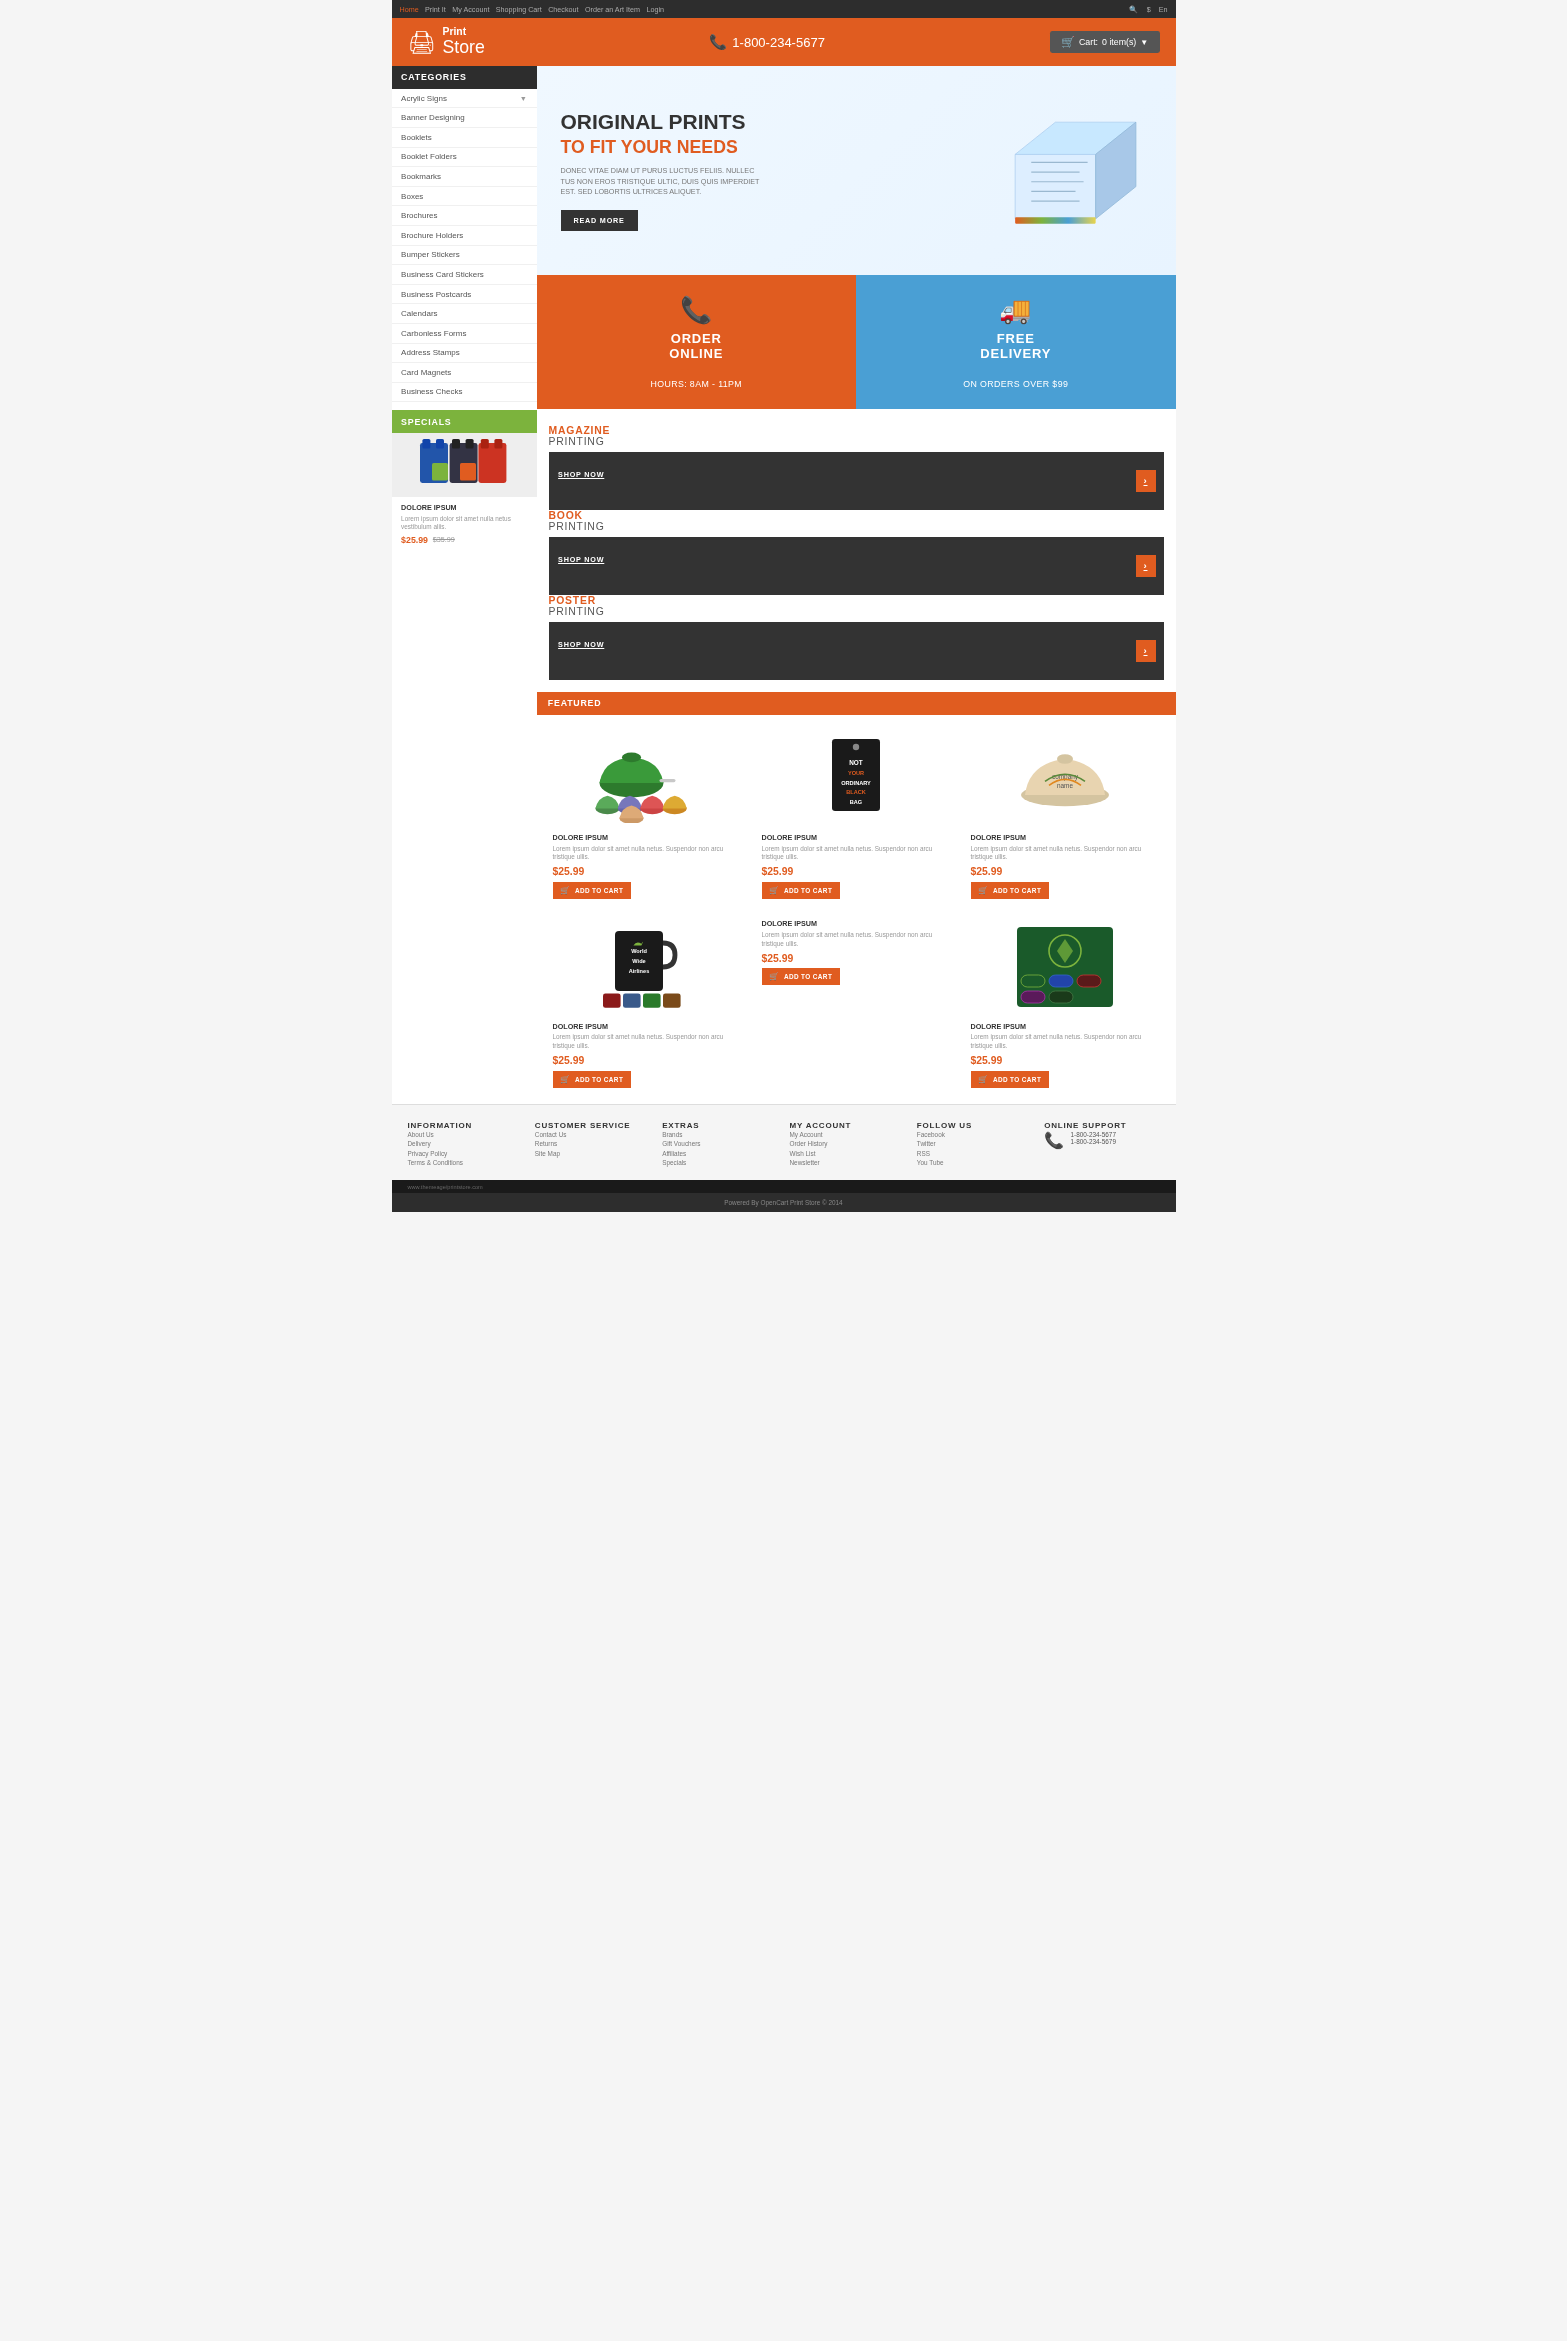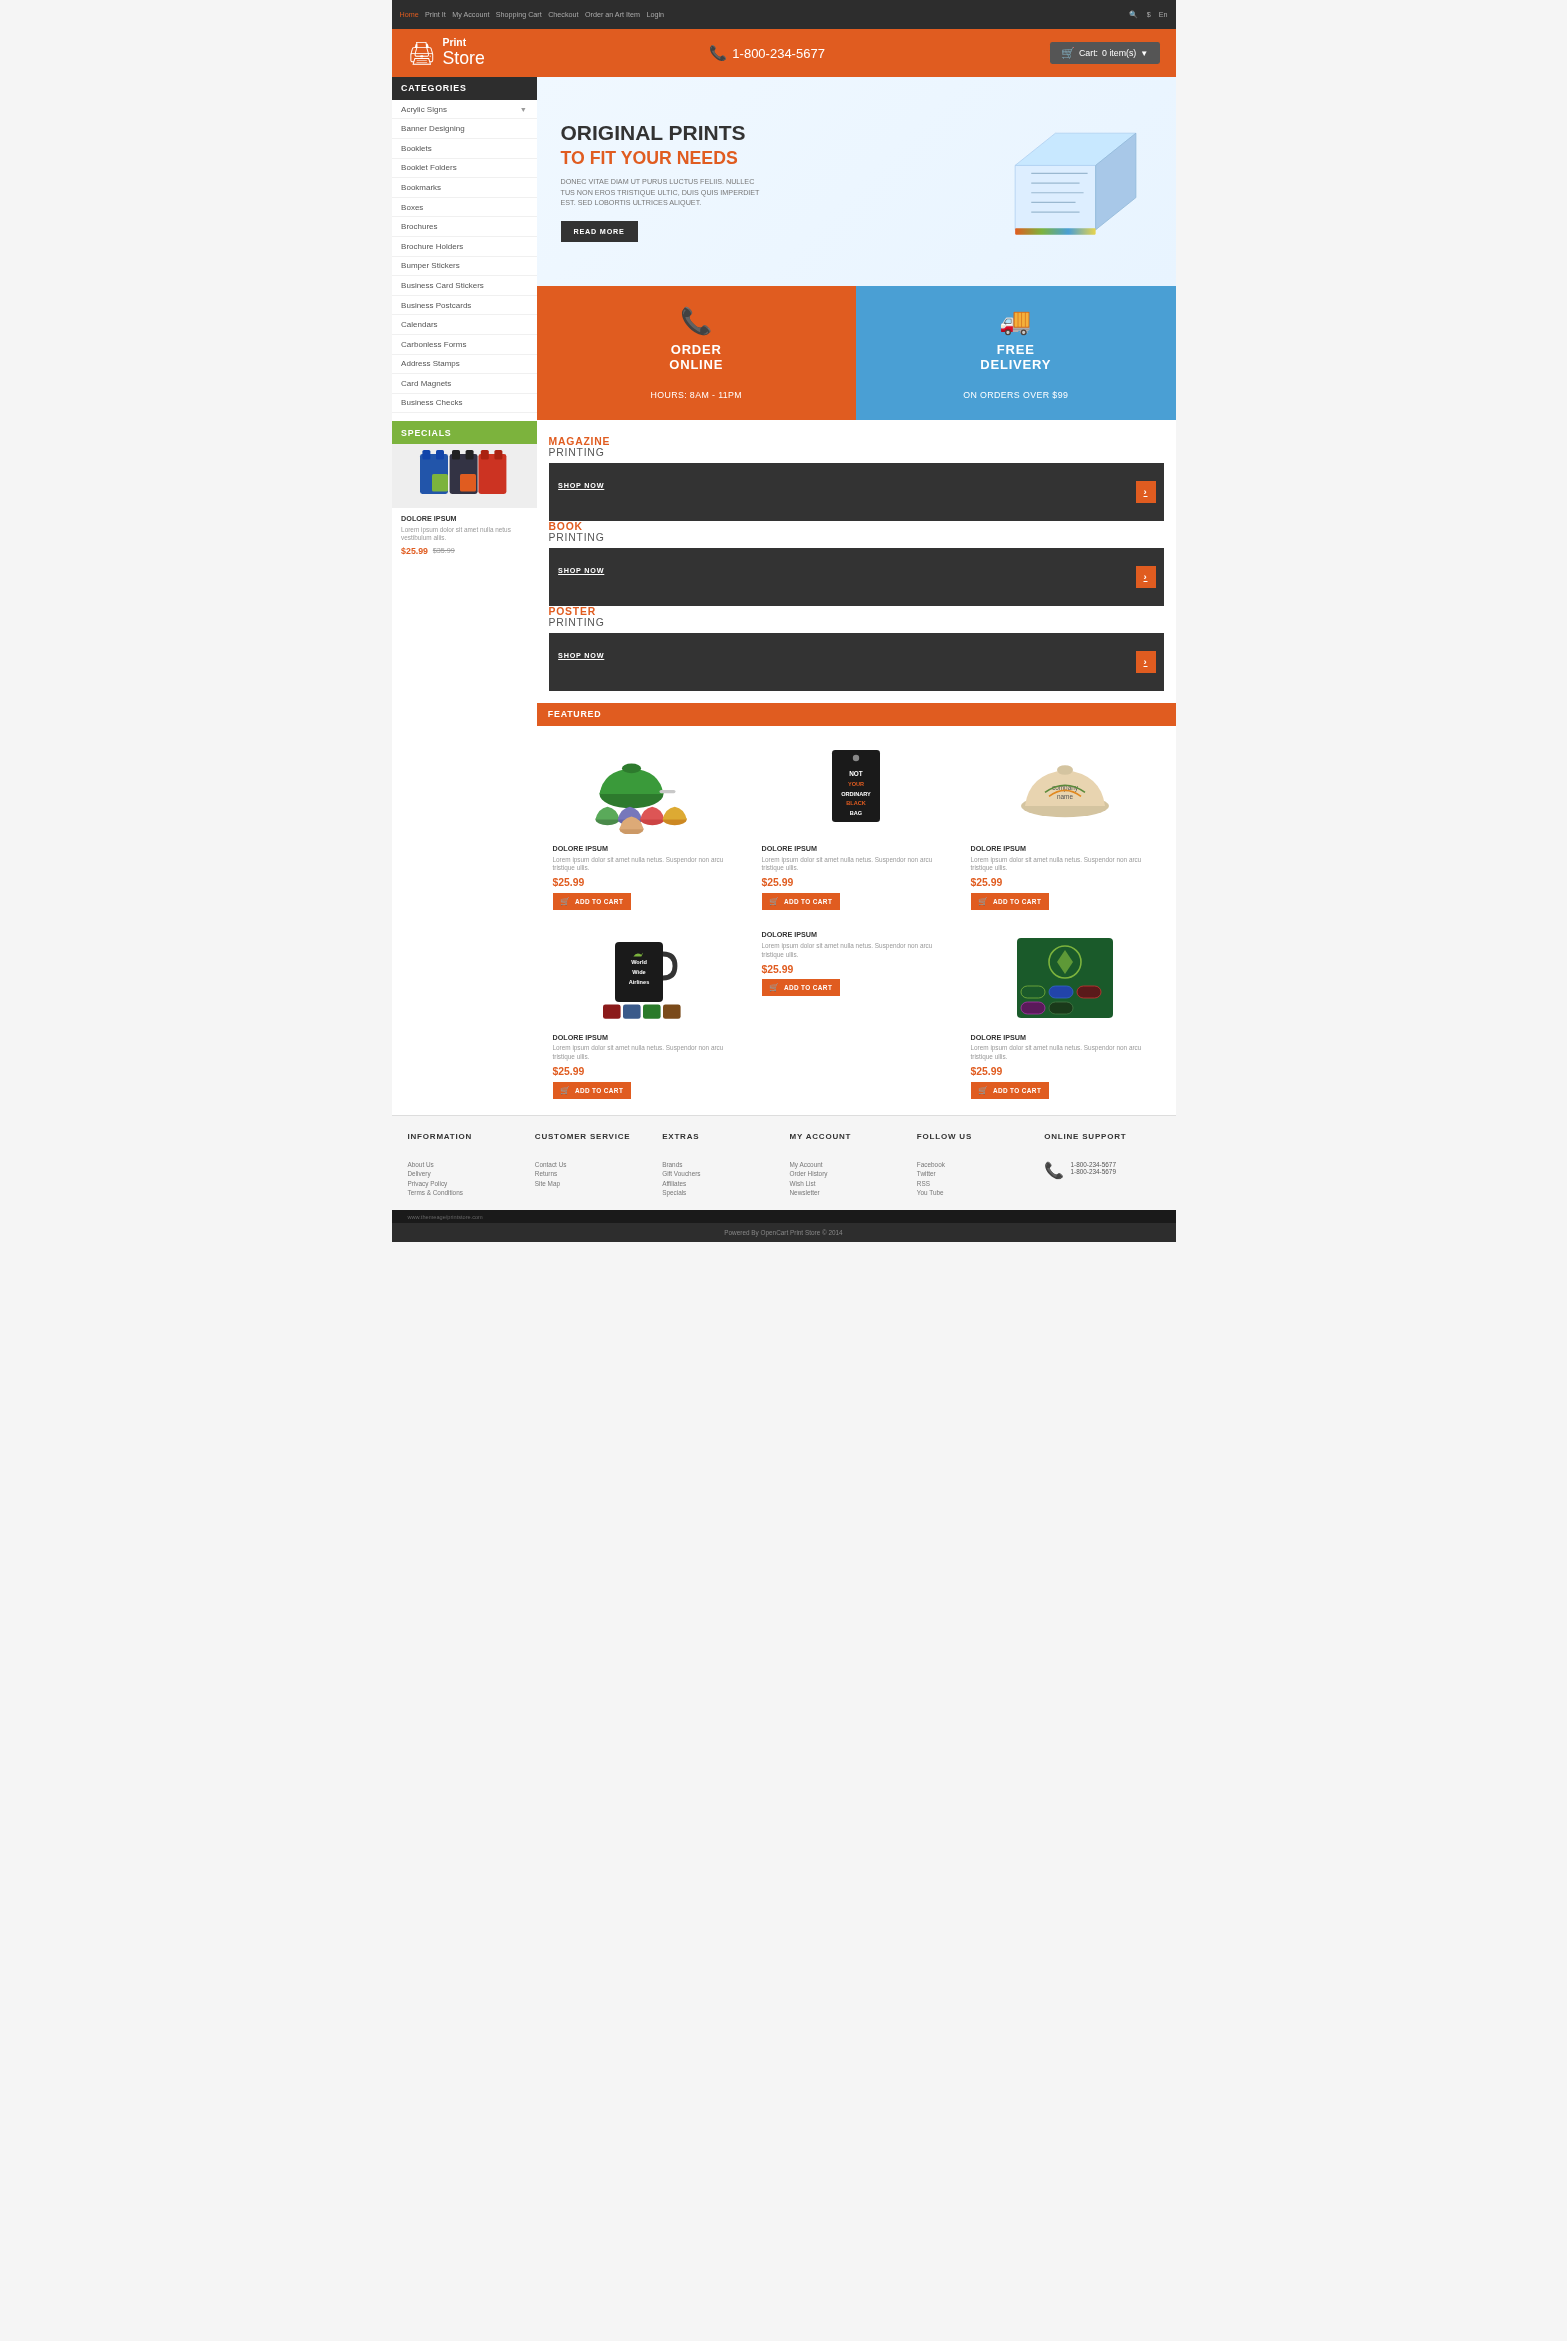--- a/index.html
+++ b/index.html
@@ -1,19 +1,19 @@
 <!DOCTYPE html>
 <html style="font-size:13px"><head>
   <meta charset="utf-8">
   <style>
     * { margin: 0; padding: 0; box-sizing: border-box; }
     body { font-family: Arial, sans-serif; background: #f5f5f5; width: 784px; margin: 0 auto; }
 
     
-    .top-nav { background: #2d2d2d; height: 29px; display: flex; align-items: center; justify-content: space-between; padding: 0 8px; }
+    .top-nav { background: #2d2d2d; height: 18px; display: flex; align-items: center; justify-content: space-between; padding: 0 8px; }
     .top-nav-links { display: flex; gap: 6.4px; }
     .top-nav-links a { color: #aaa; font-size: 7.2px; text-decoration: none; }
     .top-nav-links a.active { color: #e05c20; }
     .top-nav-right { display: flex; gap: 8px; align-items: center; }
     .top-nav-right span { color: #aaa; font-size: 7.2px; }
     .search-icon-top { color: #aaa; font-size: 8.8px; }
 
     
     .header { background: #e05c20; padding: 8px 16px; display: flex; align-items: center; justify-content: space-between; }
     .logo { display: flex; align-items: center; gap: 6.4px; }
@@ -80,21 +80,21 @@
     .product-image { width: 100%; height: 96px; display: flex; align-items: center; justify-content: center; margin-bottom: 6.4px; overflow: hidden; }
     .product-title { font-size: 7.2px; font-weight: bold; color: #333; margin-bottom: 2.4px; }
     .product-desc { font-size: 6.4px; color: #999; margin-bottom: 4px; line-height: 1.4; }
     .product-price { color: #e05c20; font-size: 10.4px; font-weight: bold; margin-bottom: 4.8px; }
     .add-to-cart-btn { background: #e05c20; color: white; padding: 4px 8px; font-size: 6.4px; font-weight: bold; border: none; cursor: pointer; display: flex; align-items: center; gap: 4px; letter-spacing: 0.4px; }
     .cart-btn-icon { font-size: 8px; }
 
     
     .footer { background: #f5f5f5; border-top: 0.8px solid #ddd; padding: 16px; }
     .footer-grid { display: grid; grid-template-columns: 1fr 1fr 1fr 1fr 1fr 1fr; gap: 12px; margin-bottom: 12px; }
-    .footer-col-title { font-size: 8px; font-weight: bold; color: #333; margin-bottom: 20px; letter-spacing: 0.8px; }
+    .footer-col-title { font-size: 8px; font-weight: bold; color: #333; margin-bottom: 1px; letter-spacing: 0.8px; }
     .footer-link { font-size: 6.4px; color: #777; display: block; margin-bottom: 2.4px; text-decoration: none; }
     .footer-support { display: flex; align-items: flex-start; gap: 6.4px; }
     .phone-icon-footer { color: #e05c20; font-size: 16px; }
     .footer-support-numbers { font-size: 6.4px; color: #555; }
     .footer-bottom { background: #2d2d2d; margin: 0 -16px -16px -16px; padding: 6.4px 16px; text-align: center; font-size: 6.4px; color: #888; }
     .footer-website { background: #1a1a1a; padding: 3.2px 16px; margin: 0 -16px; font-size: 5.6px; color: #666; }
   </style>
 </head>
 <body>
 

